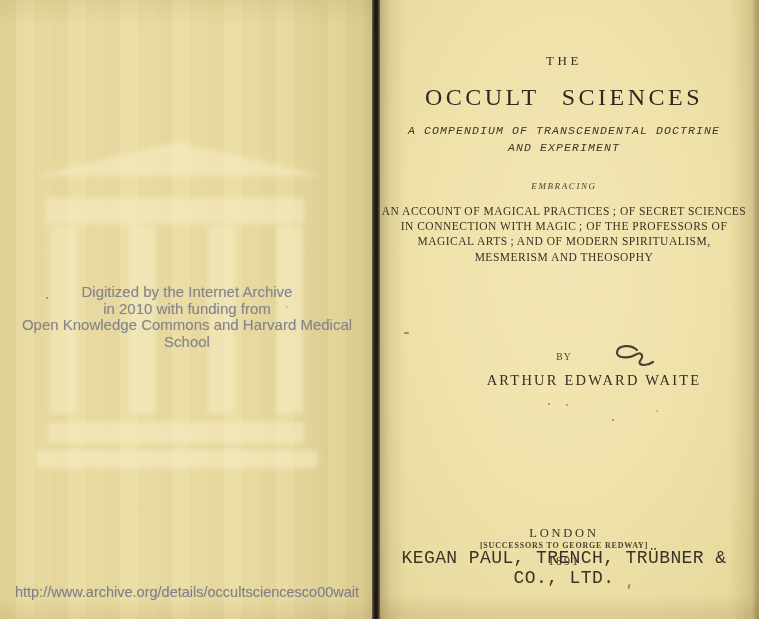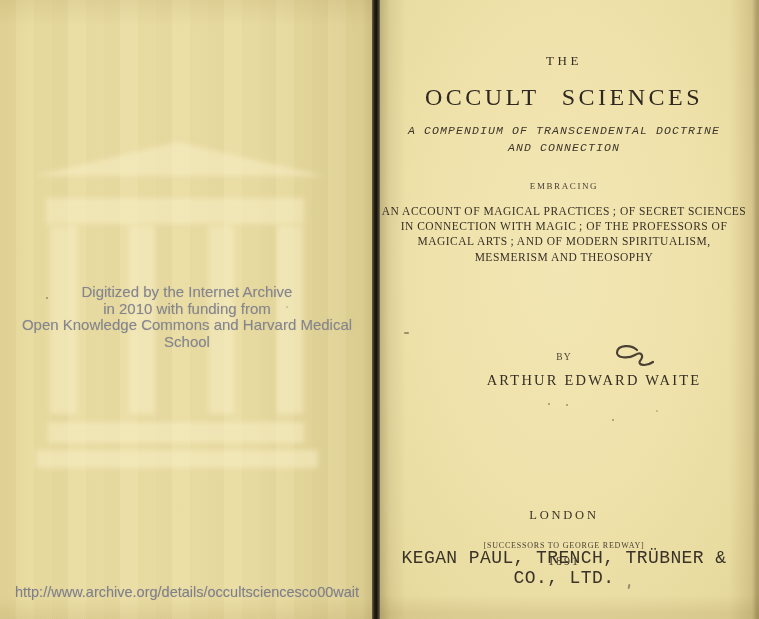--- a/index.html
+++ b/index.html
@@ -66,27 +66,27 @@
       linear-gradient(90deg, rgba(95,78,35,0.30) 0, rgba(95,78,35,0.10) 10px, rgba(0,0,0,0) 26px),
       linear-gradient(270deg, rgba(105,85,40,0.45) 0 2px, rgba(150,125,70,0.25) 7px, rgba(0,0,0,0) 30px),
       linear-gradient(0deg, rgba(130,105,50,0.14) 0 6px, rgba(0,0,0,0) 24px),
       radial-gradient(ellipse at 48% 42%, #f2e6b4 0%, #efe2ab 45%, #e9dca1 80%, #e3d597 100%);
   }
   .right-page .centered { position: absolute; left: 0; width: 368px; text-align: center; }
 
   .series-label   { top: 53px;  font-size: 13px;  letter-spacing: 3.5px; color: #332d23; }
   .book-title     { top: 84px;  font-size: 24px;  letter-spacing: 3.5px; word-spacing: 13px; color: #2e2820; }
   .book-subtitle  { top: 122px; font-size: 11.5px; font-style: italic; letter-spacing: 1.1px; line-height: 17px; color: #3d362b; font-family: Liberation Mono, monospace; }
-  .embracing-label{ top: 181px; font-size: 9px;   letter-spacing: 1.6px; color: #4a4235; }
+  .embracing-label{ top: 181px; font-size: 9px;   letter-spacing: 1.6px; color: #4a4235; font-style: italic; }
   .description    { top: 204px; font-size: 11.5px; letter-spacing: 0.5px; line-height: 15.2px; color: #383127; }
   .by-label       { top: 352px; font-size: 9.5px; letter-spacing: 1.2px; color: #4a4235; }
   .author-name    { top: 372px; font-size: 14.5px; letter-spacing: 2.2px; color: #332d23; margin-left: 30px; }
-  .imprint-city   { top: 508px; font-size: 12.5px; letter-spacing: 2.8px; }
+  .imprint-city   { top: 526px; font-size: 12.5px; letter-spacing: 2.8px; }
   .imprint-publisher  { top: 548px; font-size: 18px; letter-spacing: 0.4px; font-family: Liberation Mono, monospace; }
-  .imprint-successors { top: 541px; font-size: 8px; letter-spacing: 0.8px; color: #4a4235; }
+  .imprint-successors { top: 541px; font-size: 8px; letter-spacing: 0.8px; color: #4a4235; font-weight: bold; }
   .imprint-year   { top: 554px; font-size: 12px; letter-spacing: 2px; }
 
   .pen-flourish {
     position: absolute; left: 230px; top: 342px; width: 48px; height: 28px;
   }
 
   .speck { position: absolute; background: rgba(86,76,56,0.55); border-radius: 50%; }
 </style>
 </head>
 <body>
@@ -120,21 +120,21 @@
   <div class="gutter"></div>
 
   <div class="right-page">
 
     <div class="centered series-label">THE</div>
 
     <div class="centered book-title">OCCULT  SCIENCES</div>
 
     <div class="centered book-subtitle">
       <div>A COMPENDIUM OF TRANSCENDENTAL DOCTRINE</div>
-      <div>AND CONNECTION</div>
+      <div>AND EXPERIMENT</div>
     </div>
 
     <div class="centered embracing-label">EMBRACING</div>
 
     <div class="centered by-label">BY</div>
 
     <div class="centered description">
       <div>AN ACCOUNT OF MAGICAL PRACTICES ; OF SECRET SCIENCES</div>
       <div>IN CONNECTION WITH MAGIC ; OF THE PROFESSORS OF</div>
       <div>MAGICAL ARTS ; AND OF MODERN SPIRITUALISM,</div>

